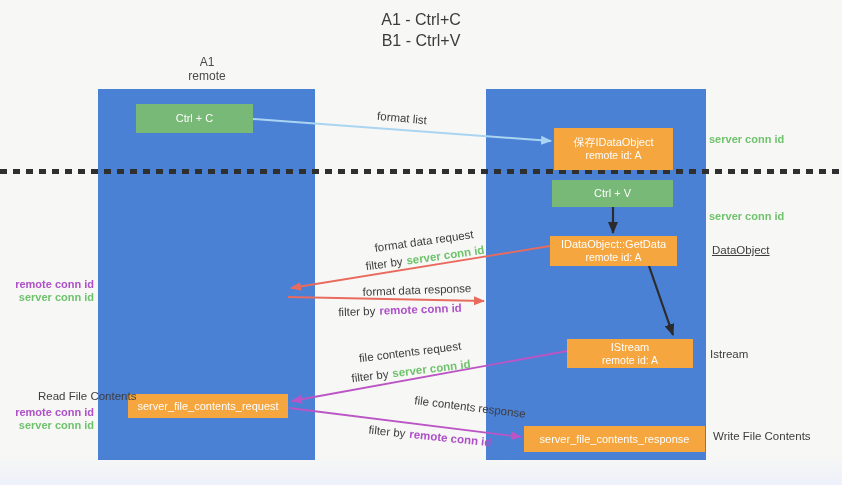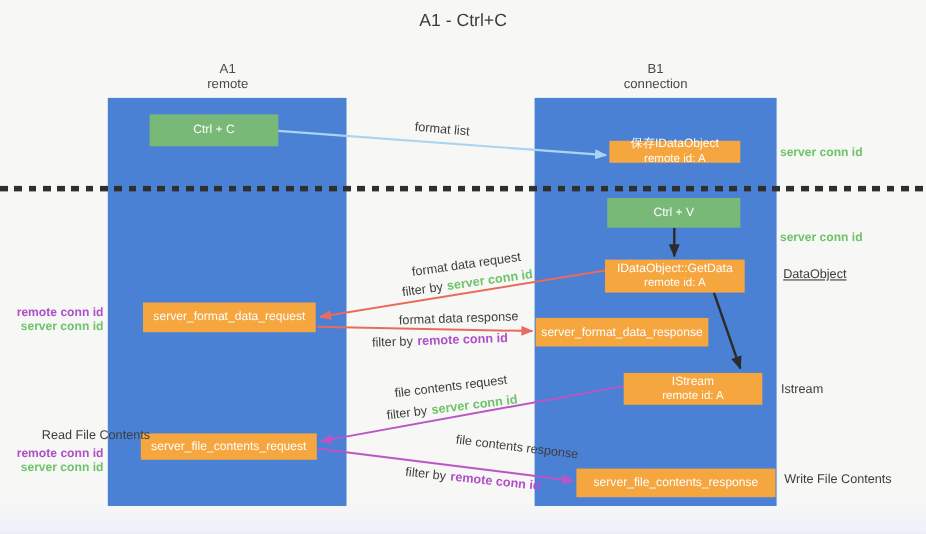--- a/index.html
+++ b/index.html
@@ -43,29 +43,26 @@
   .mh-blue{fill:var(--arrow-blue);} .mh-red{fill:var(--arrow-red);}
   .mh-mag{fill:var(--arrow-magenta);} .mh-black{fill:#2b2b2b;}
 </style>
 </head>
 <body>
 
 <div class="canvas">
 
   <div class="title">
     <div>A1 - Ctrl+C</div>
+    <div>B1 - Ctrl+V</div>
   </div>
 
   <div class="lane-header" style="left:160px;top:55px;width:94px;">
     <div>A1</div>
     <div>remote</div>
-  </div>
-  <div class="lane-header" style="left:549px;top:55px;width:94px;">
-    <div>B1</div>
-    <div>connection</div>
   </div>
 
   <div class="lane lane-a1"></div>
   <div class="lane lane-b1"></div>
 
   <div class="divider"></div>
 
   <svg class="arrows" width="842" height="485" viewBox="0 0 842 485">
     <defs>
       <marker id="mb" markerUnits="userSpaceOnUse" markerWidth="11" markerHeight="9" refX="10" refY="4.5" orient="auto">
@@ -86,36 +83,30 @@
     <line class="ln-black" x1="649" y1="266" x2="673" y2="335" marker-end="url(#mk)"></line>
     <line class="ln-red" x1="550" y1="246" x2="291" y2="288" marker-end="url(#mr)"></line>
     <line class="ln-red" x1="288" y1="297" x2="484" y2="301" marker-end="url(#mr)"></line>
     <line class="ln-mag" x1="567" y1="351" x2="292" y2="401" marker-end="url(#mm)"></line>
     <line class="ln-mag" x1="289" y1="408" x2="521" y2="437" marker-end="url(#mm)"></line>
   </svg>
 
   <div class="node green" style="left:136px;top:104px;width:117px;height:29px;">
     <div>Ctrl + C</div>
   </div>
-  <div class="node orange" style="left:554px;top:128px;width:119px;height:20px;">
+  <div class="node orange" style="left:554px;top:128px;width:119px;height:42px;">
     <div class="l1">保存IDataObject</div>
     <div class="l2">remote id: A</div>
   </div>
   <div class="node green" style="left:552px;top:180px;width:121px;height:27px;">
     <div>Ctrl + V</div>
   </div>
   <div class="node orange" style="left:550px;top:236px;width:127px;height:30px;">
     <div class="l1">IDataObject::GetData</div>
     <div class="l2">remote id: A</div>
-  </div>
-  <div class="node orange" style="left:130px;top:275px;width:157px;height:27px;">
-    <div>server_format_data_request</div>
-  </div>
-  <div class="node orange" style="left:487px;top:289px;width:157px;height:26px;">
-    <div>server_format_data_response</div>
   </div>
   <div class="node orange" style="left:567px;top:339px;width:126px;height:29px;">
     <div class="l1">IStream</div>
     <div class="l2">remote id: A</div>
   </div>
   <div class="node orange" style="left:128px;top:394px;width:160px;height:24px;text-align:center;">
     <div>server_file_contents_request</div>
   </div>
   <div class="node orange" style="left:524px;top:426px;width:181px;height:26px;">
     <div>server_file_contents_response</div>

